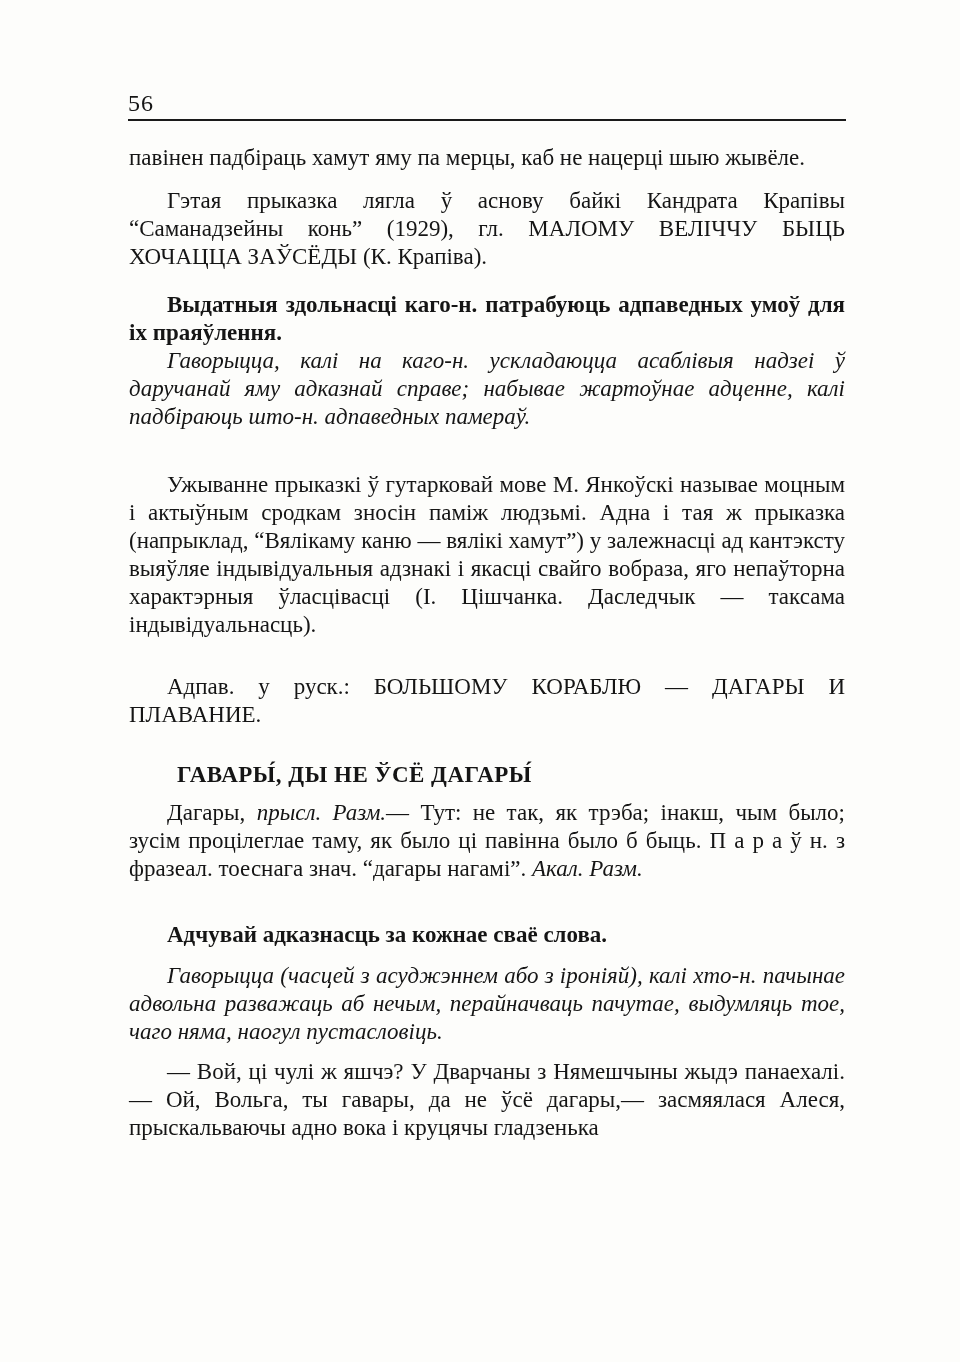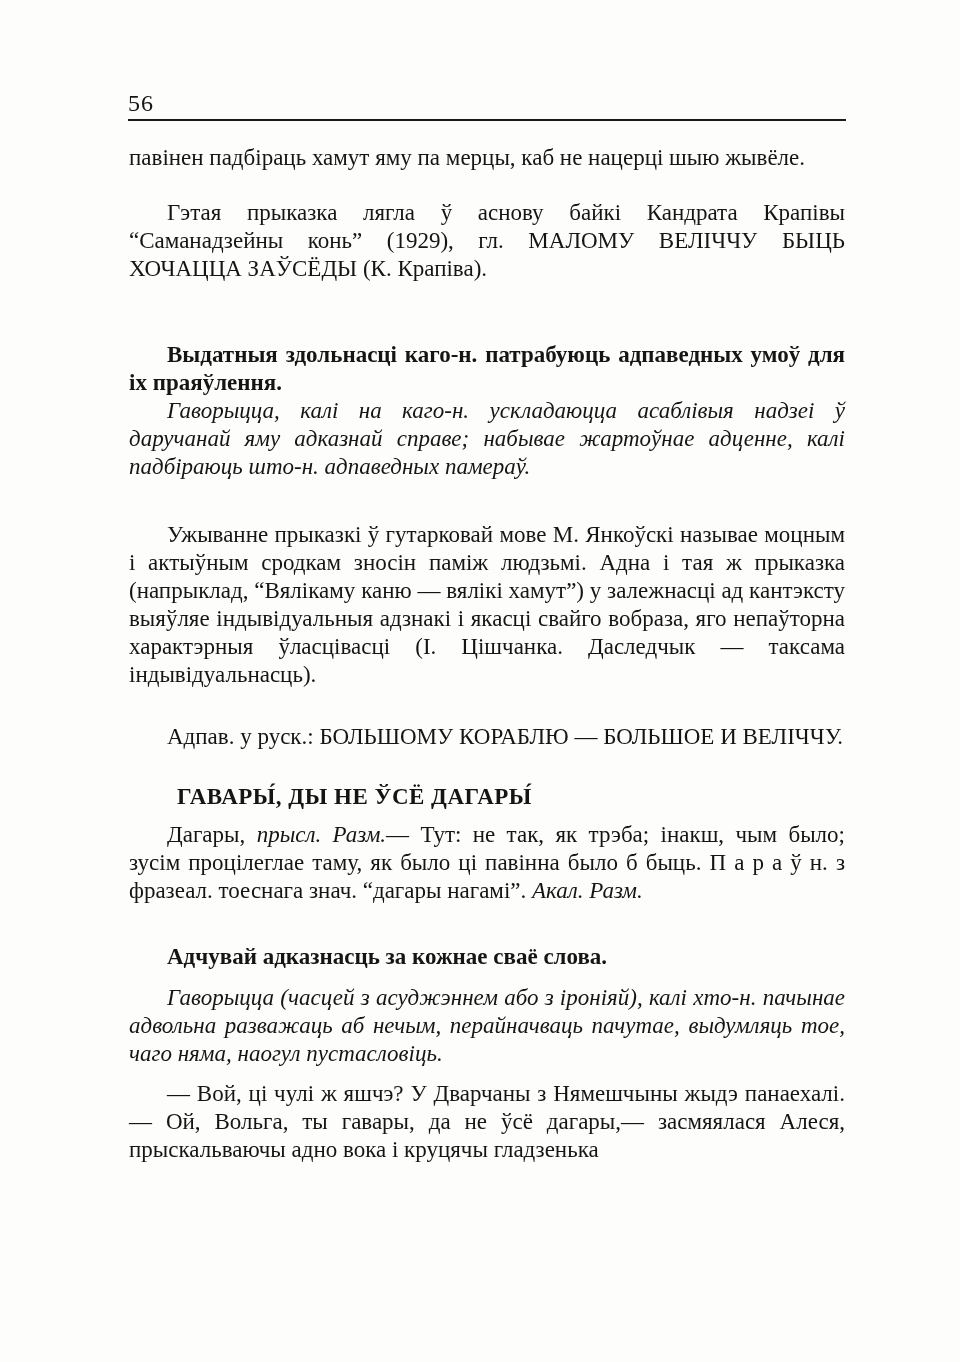--- a/index.html
+++ b/index.html
@@ -53,27 +53,27 @@
     margin: 10px;
     font-size: 23px;
     line-height: 28px;
     font-weight: bold;
     letter-spacing: 0.5px;
     text-align: left;
   }
   .mt10 { margin-top: 0; }
   .mt11 { margin-top: 13px; }
   .mt12 { margin-top: 12px; }
-  .mt15 { margin-top: 27px; }
+  .mt15 { margin-top: 15px; }
   .mt22 { margin-top: 40px; }
   .mt27 { }
   .mt32 { margin-top: 32px; }
   .mt34 { margin-top: 34px; }
   .mt38 { margin-top: 38px; }
-  .mt44 { margin-top: 58px; }
+  .mt44 { margin-top: 20px; }
 </style>
 </head>
 <body>
 
 <div class="page">
 
   <header class="page-header">
     <div class="page-number">56</div>
     <div class="header-rule"></div>
   </header>
@@ -83,21 +83,21 @@
     <p class="para">павінен падбіраць хамут яму па мерцы, каб не нацерці шыю жывёле.</p>
 
     <p class="para indent mt15">Гэтая прыказка лягла ў аснову байкі Кандрата Крапівы “Саманадзейны конь” (1929), гл. МАЛОМУ ВЕЛІЧЧУ БЫЦЬ ХОЧАЦЦА ЗАЎСЁДЫ (К. Крапіва).</p>
 
     <p class="para indent bold mt44">Выдатныя здольнасці каго-н. патрабуюць адпаведных умоў для іх праяўлення.</p>
 
     <p class="para indent italic mt10">Гаворыцца, калі на каго-н. ускладаюцца асаблівыя надзеі ў даручанай яму адказнай справе; набывае жартоўнае адценне, калі падбіраюць што-н. адпаведных памераў.</p>
 
     <p class="para indent mt22">Ужыванне прыказкі ў гутарковай мове М. Янкоўскі называе моцным і актыўным сродкам зносін паміж людзьмі. Адна і тая ж прыказка (напрыклад, “Вялікаму каню — вялікі хамут”) у залежнасці ад кантэксту выяўляе індывідуальныя адзнакі і якасці свайго вобраза, яго непаўторна характэрныя ўласцівасці (І. Цішчанка. Даследчык — таксама індывідуальнасць).</p>
 
-    <p class="para indent mt34">Адпав. у руск.: БОЛЬШОМУ КОРАБЛЮ — БОЛЬШОЕ И ВЕЛІЧЧУ.</p>
+    <p class="para indent mt34">Адпав. у руск.: БОЛЬШОМУ КОРАБЛЮ — ДАГАРЫ И ПЛАВАНИЕ.</p>
 
     <h2 class="headword indent mt32">ГАВАРЫ́, ДЫ НЕ ЎСЁ ДАГАРЫ́</h2>
 
     <p class="para indent mt27"><span>Дагары, </span><span class="italic">прысл. Разм.</span><span>— Тут: не так, як трэба; інакш, чым было; зусім процілеглае таму, як было ці павінна было б быць. П а р а ў н. з фразеал. тоеснага знач. “дагары нагамі”. </span><span class="italic">Акал. Разм.</span></p>
 
     <p class="para indent bold mt38">Адчувай адказнасць за кожнае сваё слова.</p>
 
     <p class="para indent italic mt11">Гаворыцца (часцей з асуджэннем або з іроніяй), калі хто-н. пачынае адвольна разважаць аб нечым, перайначваць пачутае, выдумляць тое, чаго няма, наогул пустасловіць.</p>
 
     <p class="para indent mt12">— Вой, ці чулі ж яшчэ? У Дварчаны з Нямешчыны жыдэ панаехалі.— Ой, Вольга, ты гавары, да не ўсё дагары,— засмяялася Алеся, прыскальваючы адно вока і круцячы гладзенька</p>

